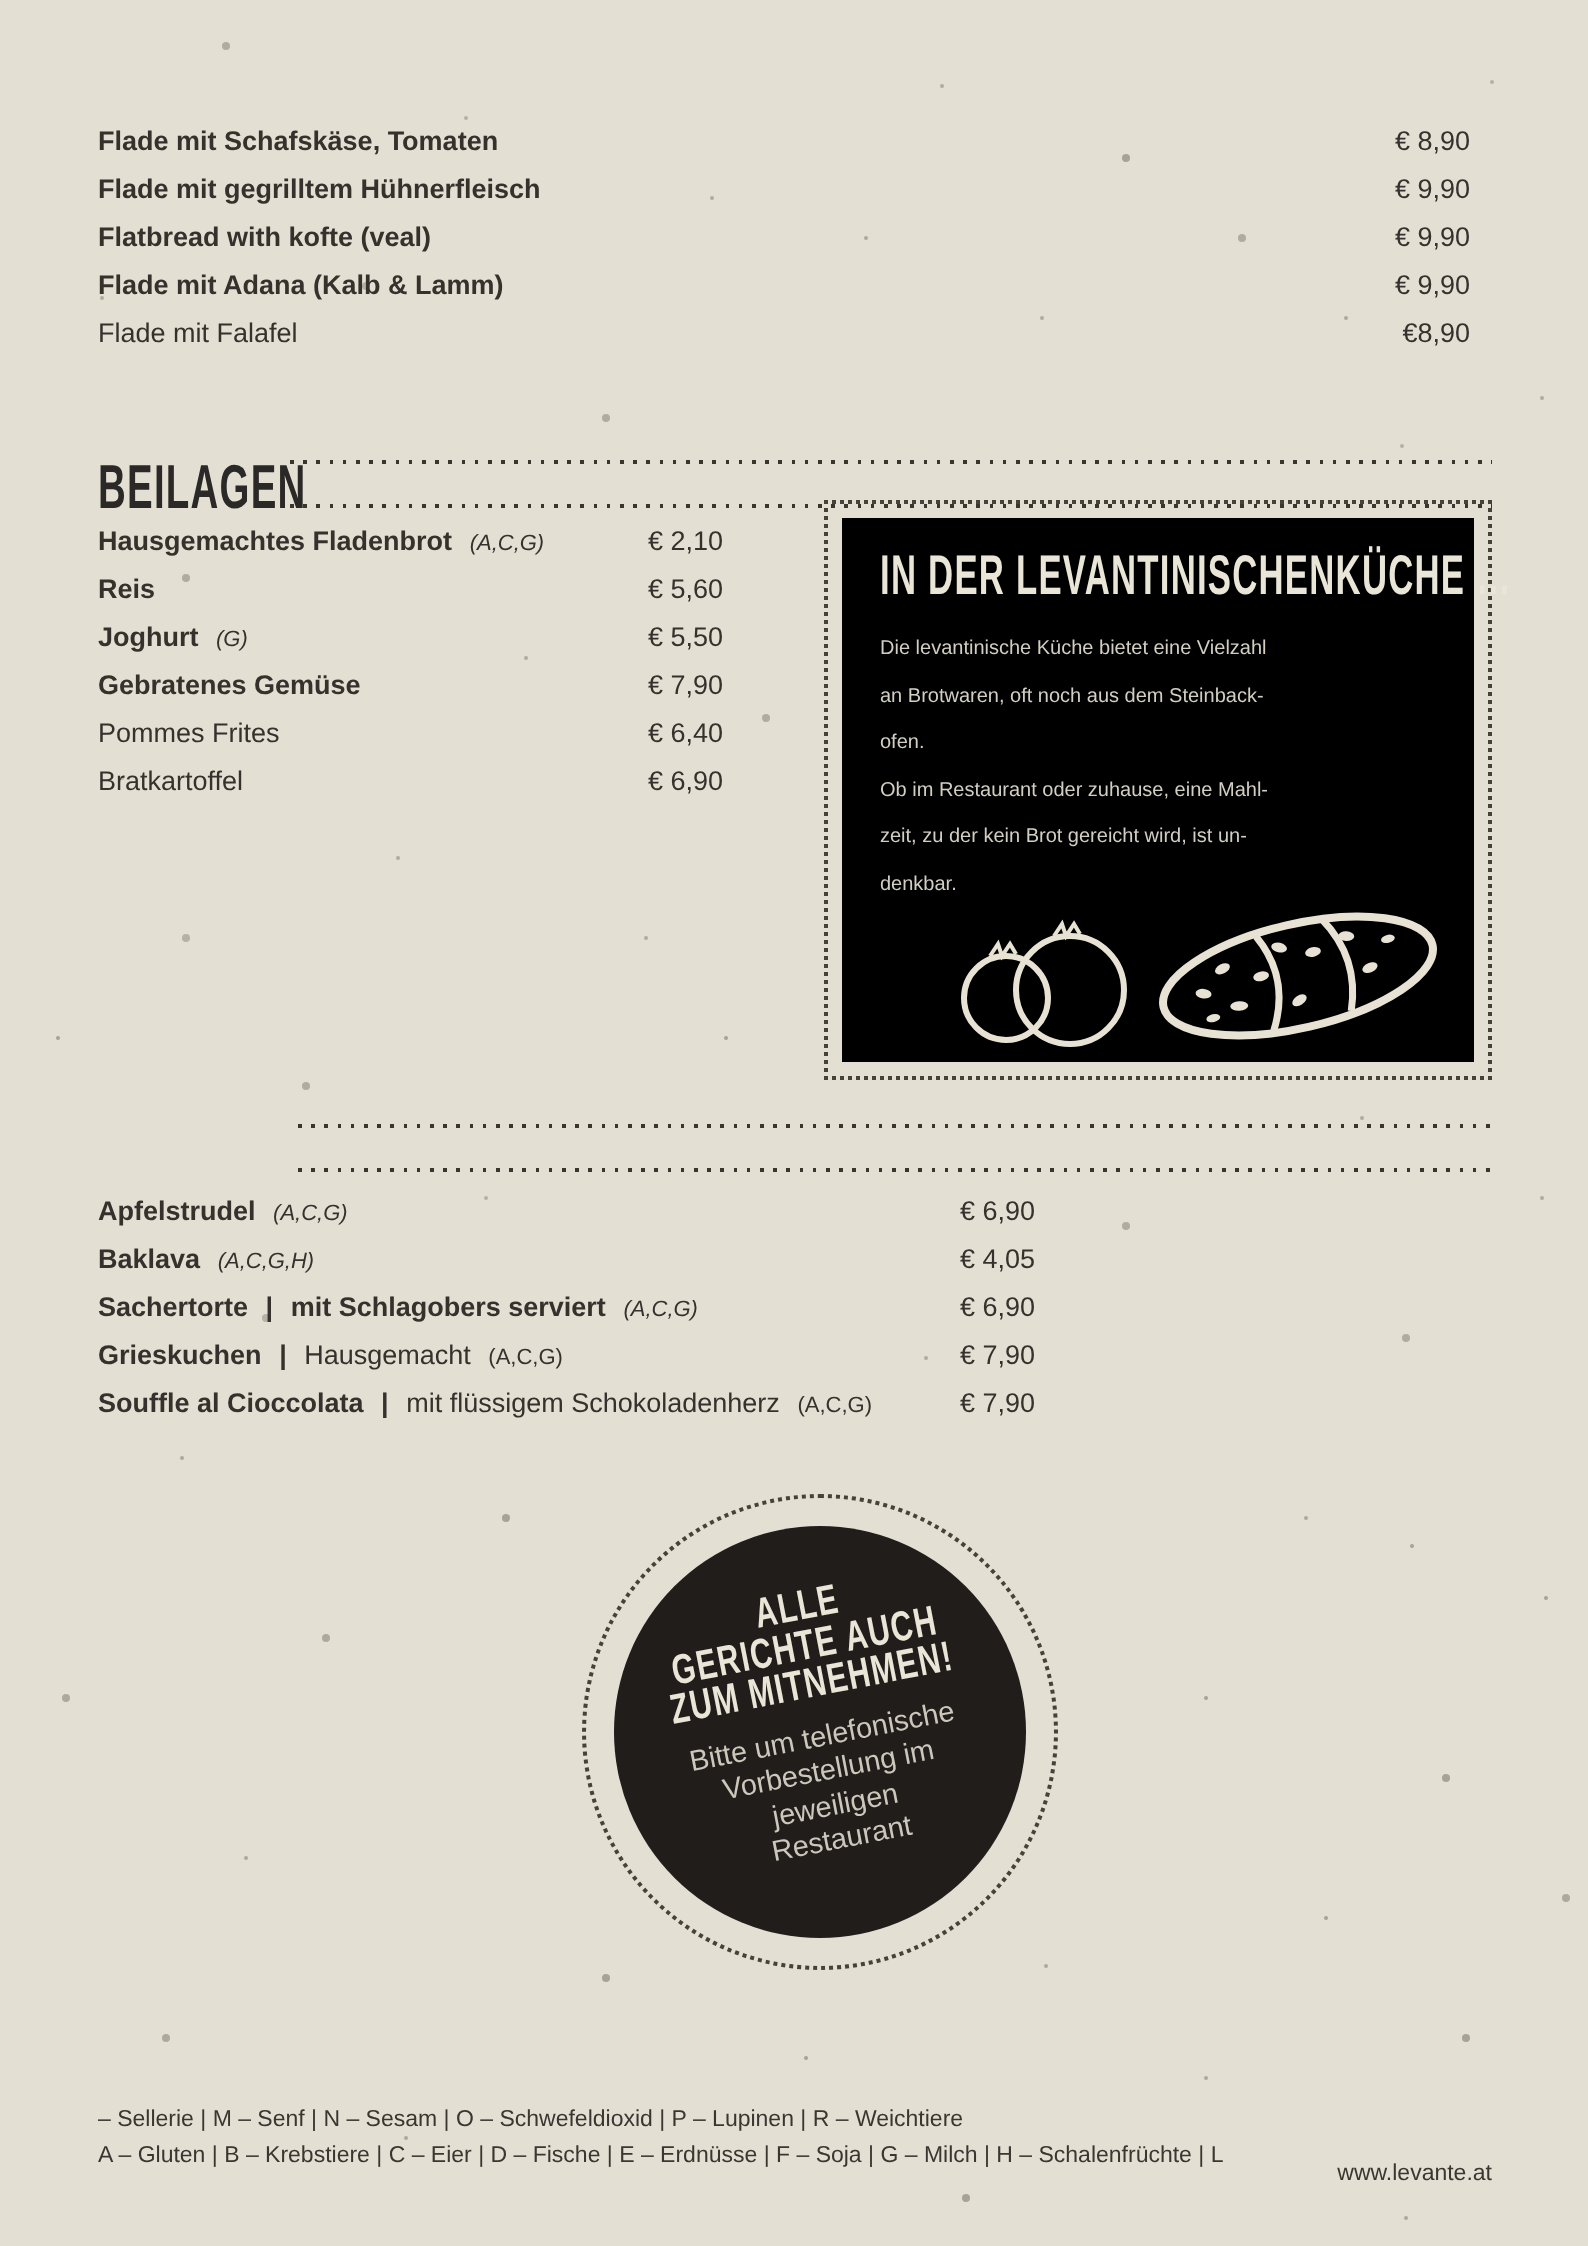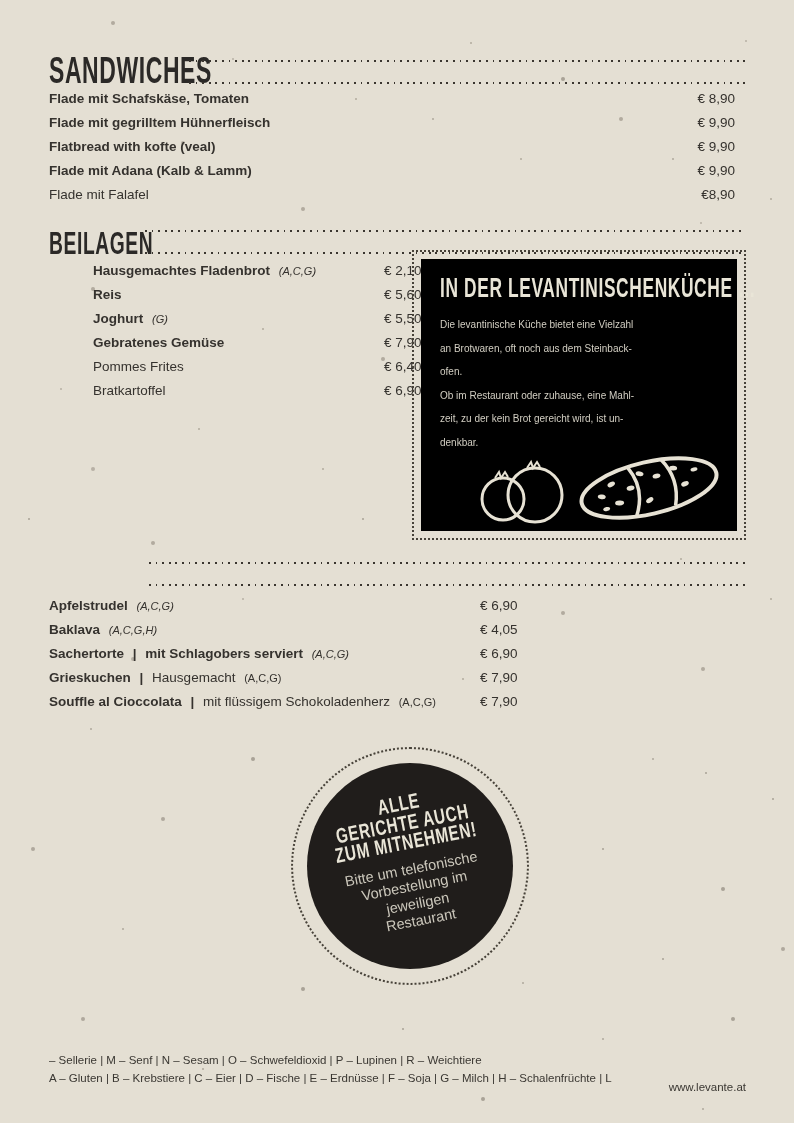--- a/index.html
+++ b/index.html
@@ -58,22 +58,22 @@
 
   #sandwiches{top:58px;}
   #sandwiches .cond{font-size:37px;}
   #sandwiches .dotfield{left:140px;}
   #sandwiches .items{margin-top:1px;}
   #sandwiches .price{position:absolute;right:11px;}
 
   #beilagen{top:228px;}
   #beilagen .cond{font-size:31px;}
   #beilagen .dotfield{left:96px;}
-  #beilagen .items{margin-top:3px;width:380px;margin-left:44px;}
-  #beilagen .price{position:absolute;left:291px;}
+  #beilagen .items{margin-top:3px;width:380px;}
+  #beilagen .price{position:absolute;left:275px;}
 
   #desserts{top:560px;}
   #desserts .cond{font-size:31px;}
   #desserts .dotfield{left:100px;}
   #desserts .items{margin-top:6px;}
   #desserts .price{position:absolute;left:431px;}
 
   
   #infobox{position:absolute;left:412px;top:250px;width:334px;height:290px;
            border:2px dotted #474239;box-sizing:border-box;}
@@ -103,27 +103,20 @@
   #footer .website{position:absolute;right:0;top:29px;}
 </style>
 </head>
 <body>
 
 <div class="page">
   <div class="speck s1"></div>
   <div class="speck s2"></div>
 
   <div class="sec" id="sandwiches">
-    <div class="sec-head">
-      <div class="titlebox"><span class="cond">SANDWICHES</span></div>
-      <div class="dotfield">
-          <div class="dl top"></div>
-          <div class="dl bot"></div>
-        </div>
-    </div>
     <div class="items">
       <div class="row">
         <span class="nm b">Flade mit Schafskäse, Tomaten</span>
         <span class="price">€ 8,90</span>
       </div>
       <div class="row">
         <span class="nm b">Flade mit gegrilltem Hühnerfleisch</span>
         <span class="price">€ 9,90</span>
       </div>
       <div class="row">

